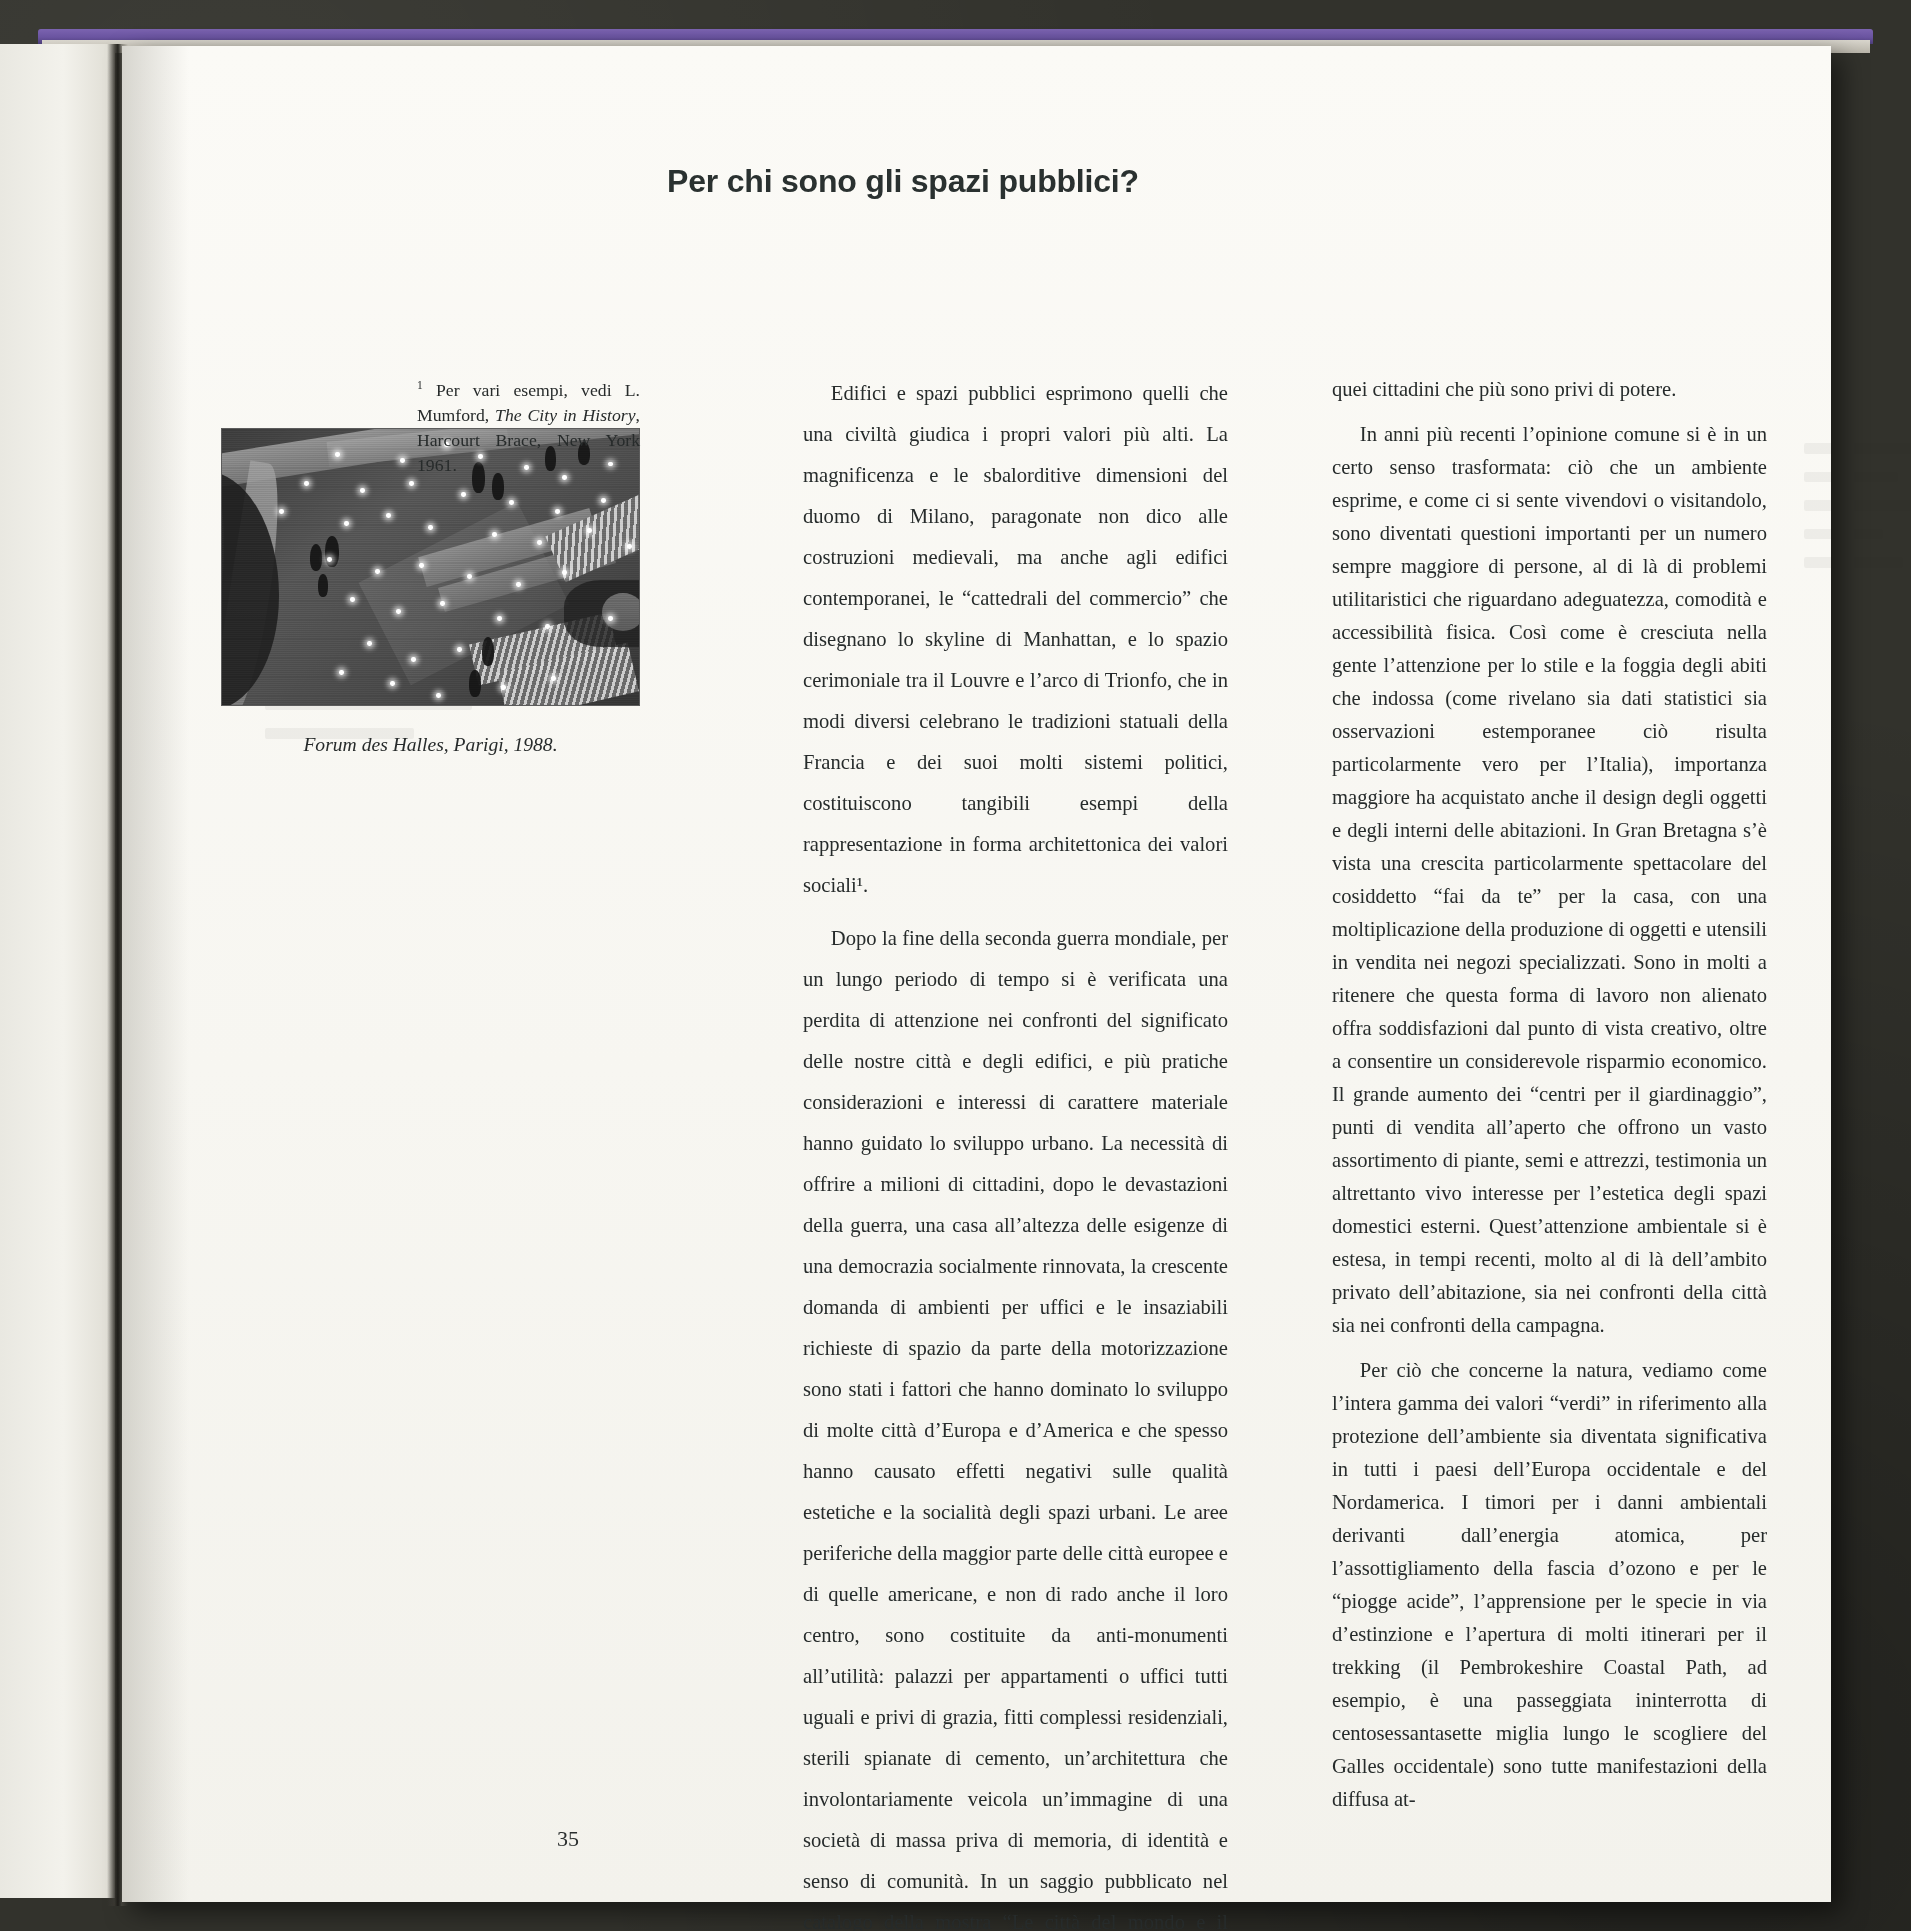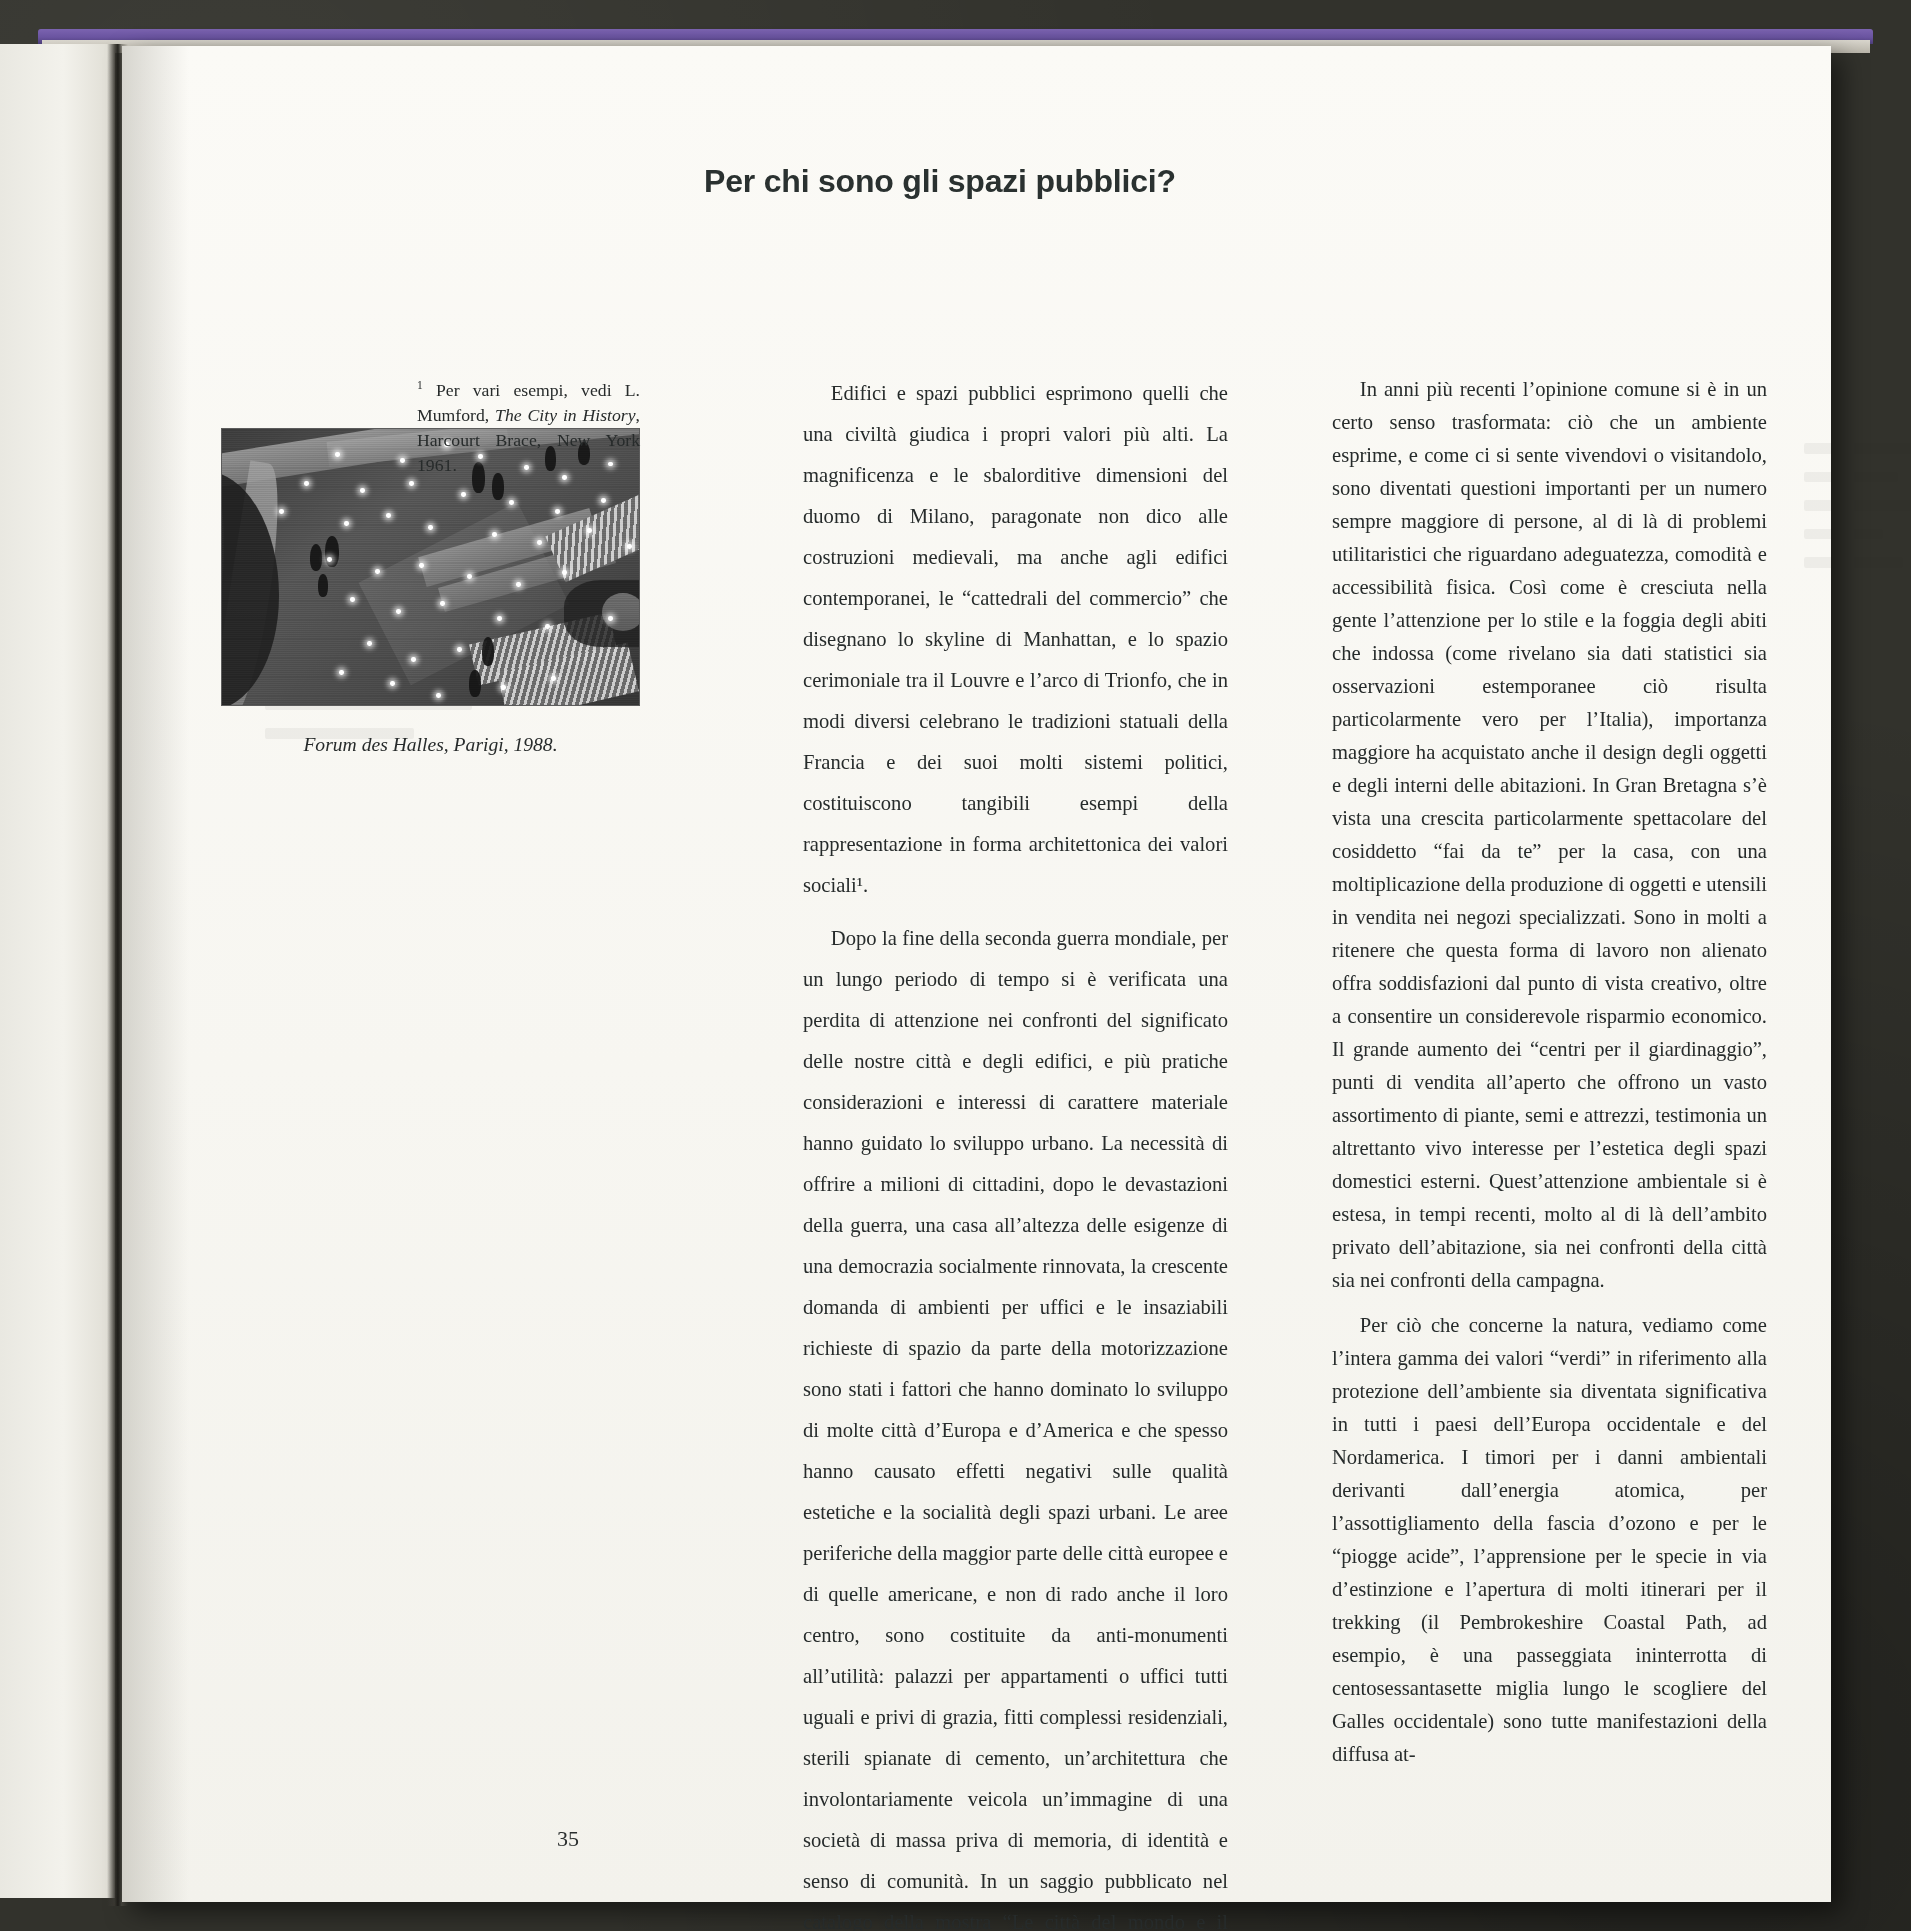--- a/index.html
+++ b/index.html
@@ -97,21 +97,20 @@
   
   .headline {
     position: absolute;
     left: 545px; top: 96px;
     width: 1128px;
     font-family: "Liberation Sans", sans-serif;
     font-weight: bold;
     font-size: 32px;
     letter-spacing: -0.2px;
     color: #2a3130;
-    margin-left: 37px;
   }
   .byline {
     position: absolute;
     left: 545px; top: 141px;
     width: 860px;
     font-family: "Liberation Serif", serif;
     font-style: italic;
     font-size: 29px;
     color: #2b302f;
   }
@@ -358,20 +357,21 @@
       <div class="col" id="col-side">
         <p class="footnote"><sup>1</sup><span> Per vari esempi, vedi L. Mumford, </span><i>The City in History</i><span>, Harcourt Brace, New York 1961.</span></p>
       </div>
 
       <div class="col" id="col-a">
         <p class="indent">Edifici e spazi pubblici esprimono quelli che una civiltà giudica i propri valori più alti. La magnificenza e le sbalorditive dimensioni del duomo di Milano, paragonate non dico alle costruzioni medievali, ma anche agli edifici contemporanei, le “cattedrali del commercio” che disegnano lo skyline di Manhattan, e lo spazio cerimoniale tra il Louvre e l’arco di Trionfo, che in modi diversi celebrano le tradizioni statuali della Francia e dei suoi molti sistemi politici, costituiscono tangibili esempi della rappresentazione in forma architettonica dei valori sociali¹.</p>
         <p class="indent">Dopo la fine della seconda guerra mondiale, per un lungo periodo di tempo si è verificata una perdita di attenzione nei confronti del significato delle nostre città e degli edifici, e più pratiche considerazioni e interessi di carattere materiale hanno guidato lo sviluppo urbano. La necessità di offrire a milioni di cittadini, dopo le devastazioni della guerra, una casa all’altezza delle esigenze di una democrazia socialmente rinnovata, la crescente domanda di ambienti per uffici e le insaziabili richieste di spazio da parte della motorizzazione sono stati i fattori che hanno dominato lo sviluppo di molte città d’Europa e d’America e che spesso hanno causato effetti negativi sulle qualità estetiche e la socialità degli spazi urbani. Le aree periferiche della maggior parte delle città europee e di quelle americane, e non di rado anche il loro centro, sono costituite da anti-monumenti all’utilità: palazzi per appartamenti o uffici tutti uguali e privi di grazia, fitti complessi residenziali, sterili spianate di cemento, un’architettura che involontariamente veicola un’immagine di una società di massa priva di memoria, di identità e senso di comunità. In un saggio pubblicato nel catalogo della mostra “Le città del mondo e il futuro delle metropoli”, Norman Krumholz e John Forester descrivono gli sforzi compiuti dal dipartimento d’urbanistica di una città americana per opporsi agli effetti peggiori di questo processo di “rinnovamento urbano” e di disgregazione sociale, per difendere e migliorare gli spazi di vita di</p>
       </div>
 
       <div class="col" id="col-b">
+        <p>quei cittadini che più sono privi di potere.</p>
         <p class="indent">In anni più recenti l’opinione comune si è in un certo senso trasformata: ciò che un ambiente esprime, e come ci si sente vivendovi o visitandolo, sono diventati questioni importanti per un numero sempre maggiore di persone, al di là di problemi utilitaristici che riguardano adeguatezza, comodità e accessibilità fisica. Così come è cresciuta nella gente l’attenzione per lo stile e la foggia degli abiti che indossa (come rivelano sia dati statistici sia osservazioni estemporanee ciò risulta particolarmente vero per l’Italia), importanza maggiore ha acquistato anche il design degli oggetti e degli interni delle abitazioni. In Gran Bretagna s’è vista una crescita particolarmente spettacolare del cosiddetto “fai da te” per la casa, con una moltiplicazione della produzione di oggetti e utensili in vendita nei negozi specializzati. Sono in molti a ritenere che questa forma di lavoro non alienato offra soddisfazioni dal punto di vista creativo, oltre a consentire un considerevole risparmio economico. Il grande aumento dei “centri per il giardinaggio”, punti di vendita all’aperto che offrono un vasto assortimento di piante, semi e attrezzi, testimonia un altrettanto vivo interesse per l’estetica degli spazi domestici esterni. Quest’attenzione ambientale si è estesa, in tempi recenti, molto al di là dell’ambito privato dell’abitazione, sia nei confronti della città sia nei confronti della campagna.</p>
         <p class="indent">Per ciò che concerne la natura, vediamo come l’intera gamma dei valori “verdi” in riferimento alla protezione dell’ambiente sia diventata significativa in tutti i paesi dell’Europa occidentale e del Nordamerica. I timori per i danni ambientali derivanti dall’energia atomica, per l’assottigliamento della fascia d’ozono e per le “piogge acide”, l’apprensione per le specie in via d’estinzione e l’apertura di molti itinerari per il trekking (il Pembrokeshire Coastal Path, ad esempio, è una passeggiata ininterrotta di centosessantasette miglia lungo le scogliere del Galles occidentale) sono tutte manifestazioni della diffusa at-</p>
       </div>
 
     </div>
 
     <div class="folio">35</div>
 
   </div>
 </div>

